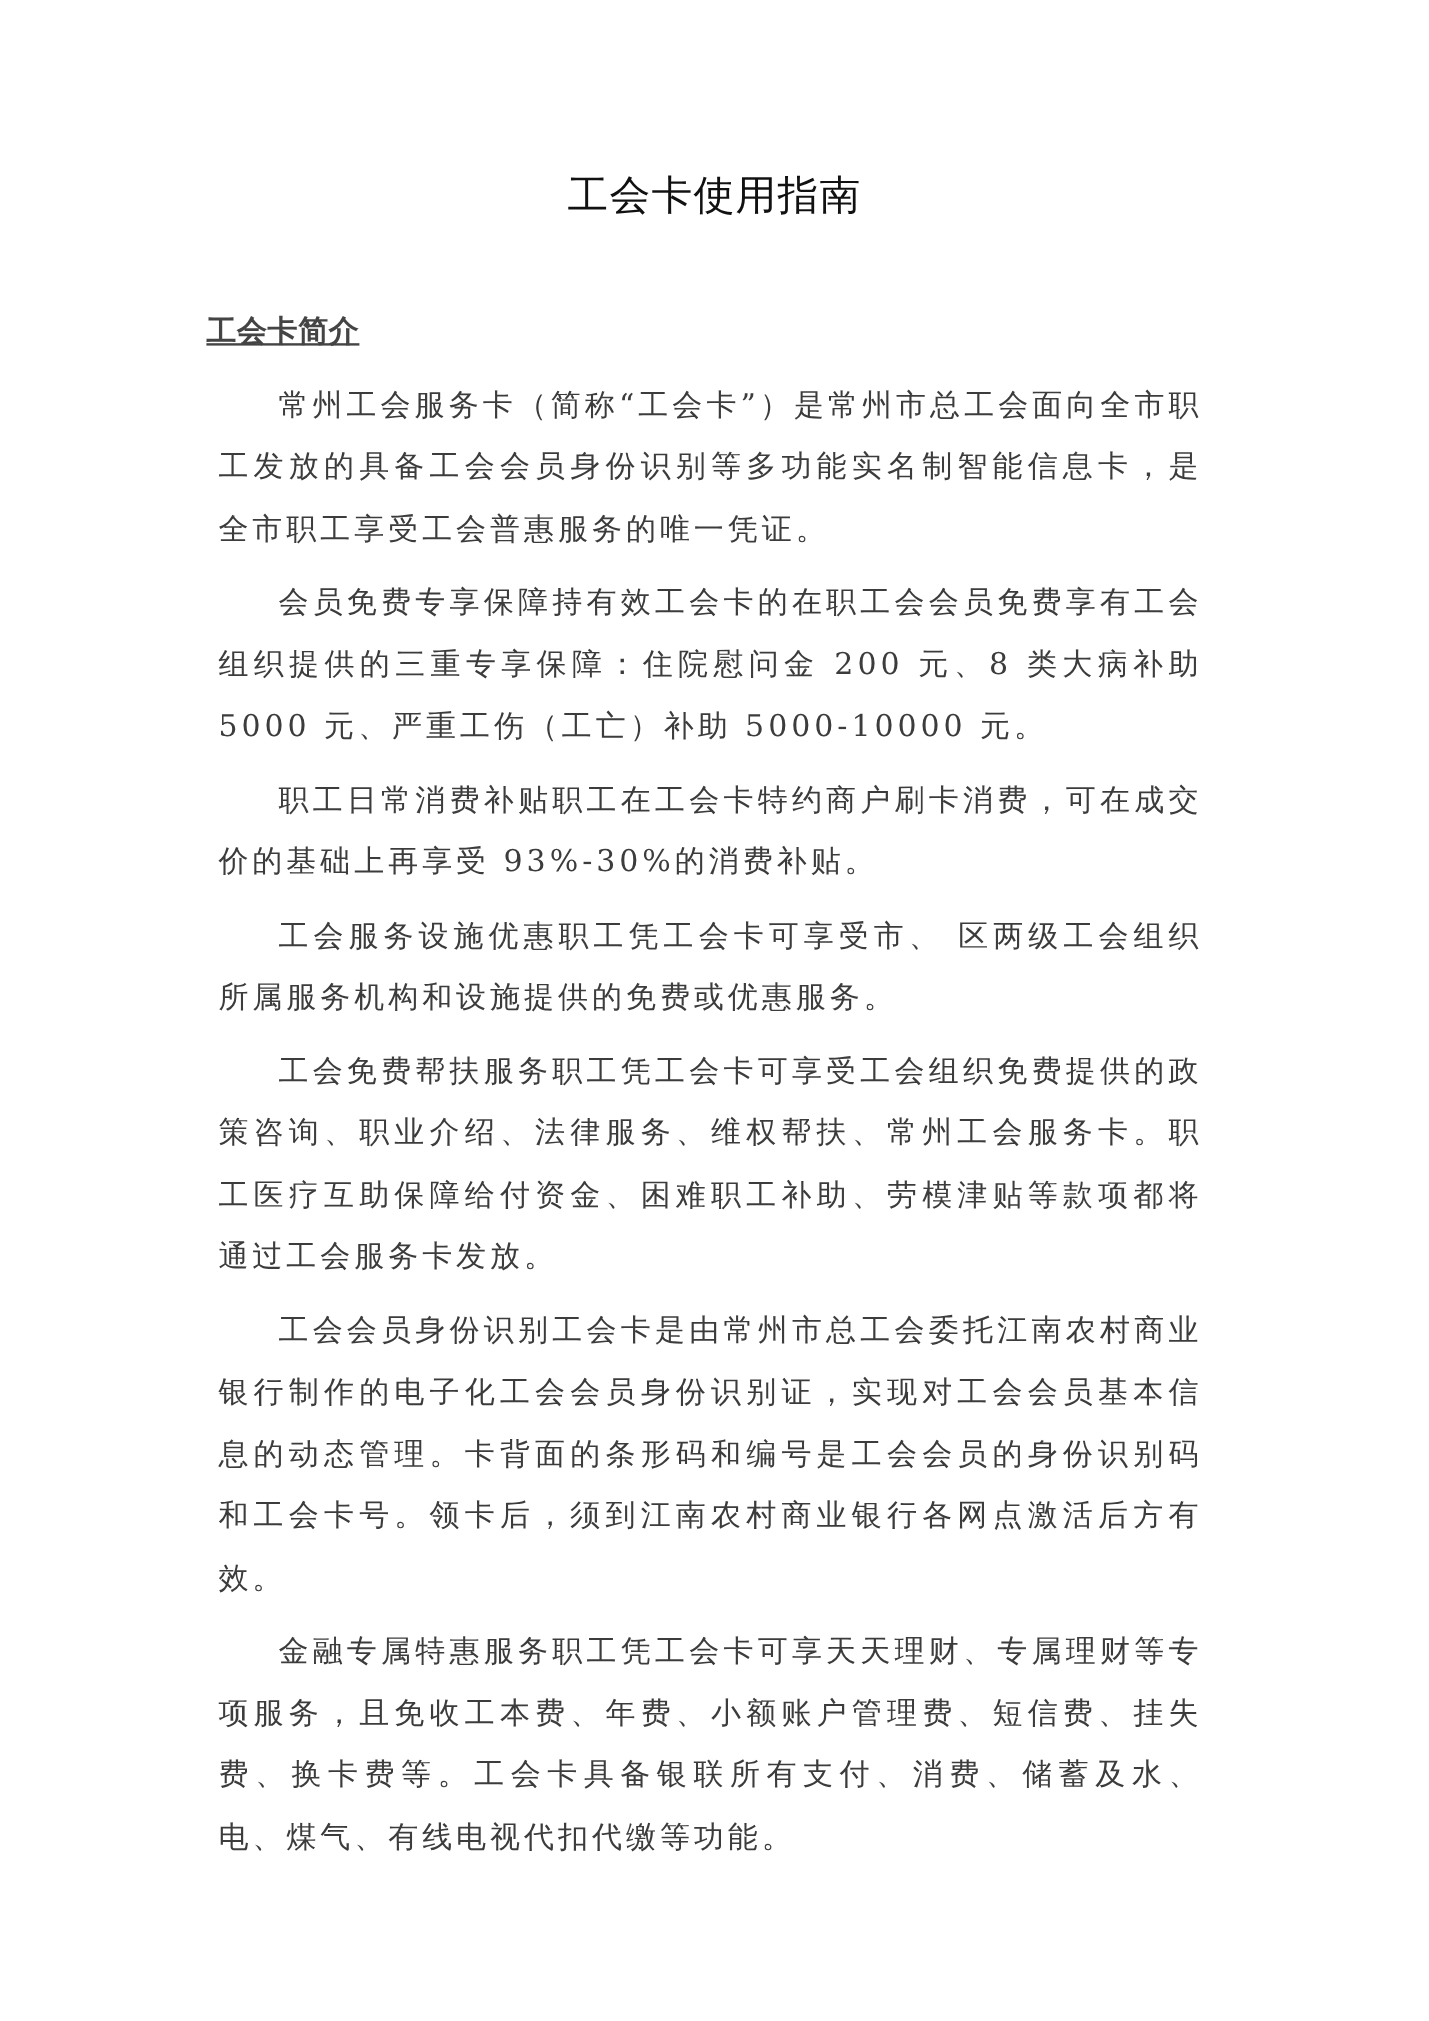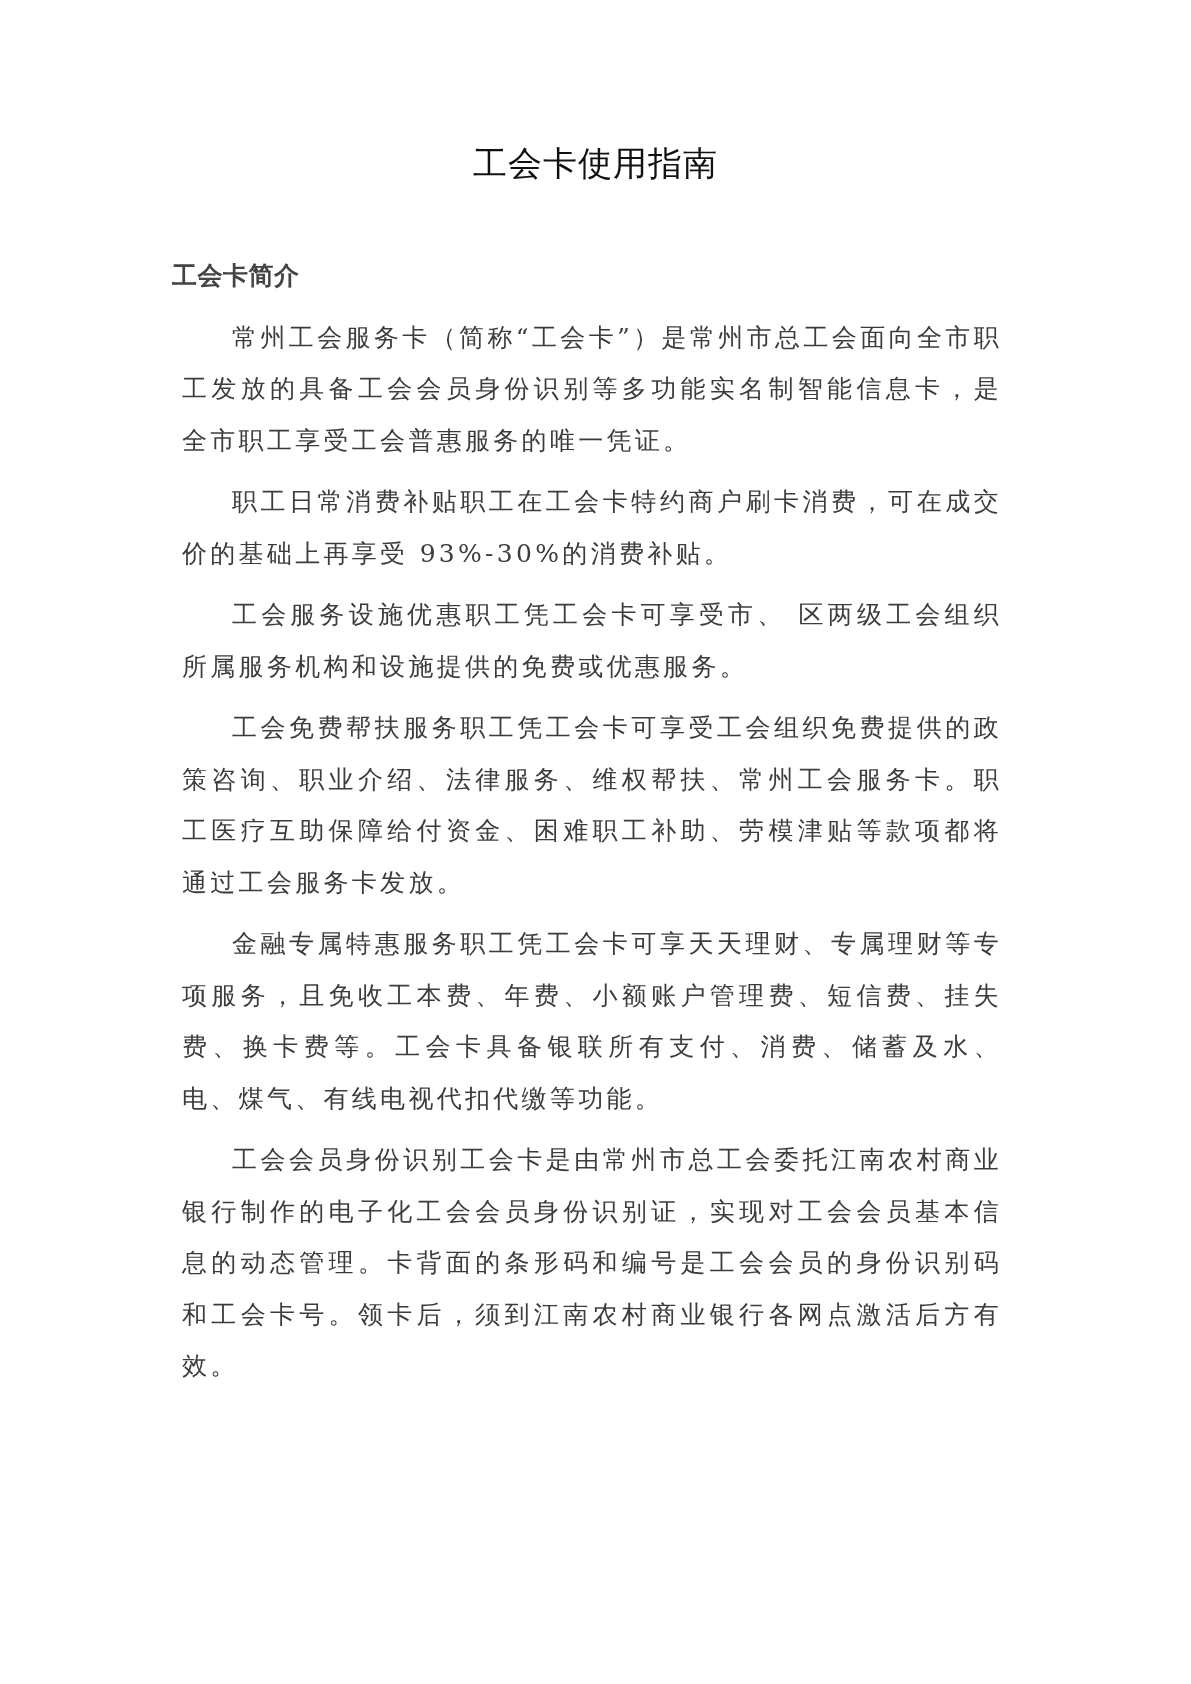--- a/index.html
+++ b/index.html
@@ -41,20 +41,21 @@
       width: 840px;
     }
     .heading {
       font-family: "DejaVu Sans", "Liberation Sans", sans-serif;
       font-weight: bold;
       font-size: 25px;
       line-height: 51.5px;
       color: #444444;
       margin: 0;
       letter-spacing: 0.5px;
+      text-decoration: underline;
     }
     .para {
       font-size: 25px;
       line-height: 51.5px;
       margin: 10px;
       text-indent: 2em;
       letter-spacing: 3.3px;
       color: #3c3c3c;
       text-align: justify;
     }
@@ -65,20 +66,21 @@
 <div class="page">
   <div class="title">工会卡使用指南</div>
 
   <div class="content">
     <section>
       <h2 class="heading">工会卡简介</h2>
       <p class="para">常州工会服务卡（简称“工会卡”）是常州市总工会面向全市职工发放的具备工会会员身份识别等多功能实名制智能信息卡，是全市职工享受工会普惠服务的唯一凭证。</p>
     </section>
 
     <section>
+      <p class="para">会员免费专享保障持有效工会卡的在职工会会员免费享有工会组织提供的三重专享保障：住院慰问金 200 元、8 类大病补助 5000 元、严重工伤（工亡）补助 5000-10000 元。</p>
       <p class="para">职工日常消费补贴职工在工会卡特约商户刷卡消费，可在成交价的基础上再享受 93%-30%的消费补贴。</p>
       <p class="para">工会服务设施优惠职工凭工会卡可享受市、 区两级工会组织所属服务机构和设施提供的免费或优惠服务。</p>
       <p class="para">工会免费帮扶服务职工凭工会卡可享受工会组织免费提供的政策咨询、职业介绍、法律服务、维权帮扶、常州工会服务卡。职工医疗互助保障给付资金、困难职工补助、劳模津贴等款项都将通过工会服务卡发放。</p>
+      <p class="para">工会会员身份识别工会卡是由常州市总工会委托江南农村商业银行制作的电子化工会会员身份识别证，实现对工会会员基本信息的动态管理。卡背面的条形码和编号是工会会员的身份识别码和工会卡号。领卡后，须到江南农村商业银行各网点激活后方有效。</p>
       <p class="para">金融专属特惠服务职工凭工会卡可享天天理财、专属理财等专项服务，且免收工本费、年费、小额账户管理费、短信费、挂失费、换卡费等。工会卡具备银联所有支付、消费、储蓄及水、电、煤气、有线电视代扣代缴等功能。</p>
-      <p class="para">工会会员身份识别工会卡是由常州市总工会委托江南农村商业银行制作的电子化工会会员身份识别证，实现对工会会员基本信息的动态管理。卡背面的条形码和编号是工会会员的身份识别码和工会卡号。领卡后，须到江南农村商业银行各网点激活后方有效。</p>
     </section>
   </div>
 </div>
 
 </body></html>

